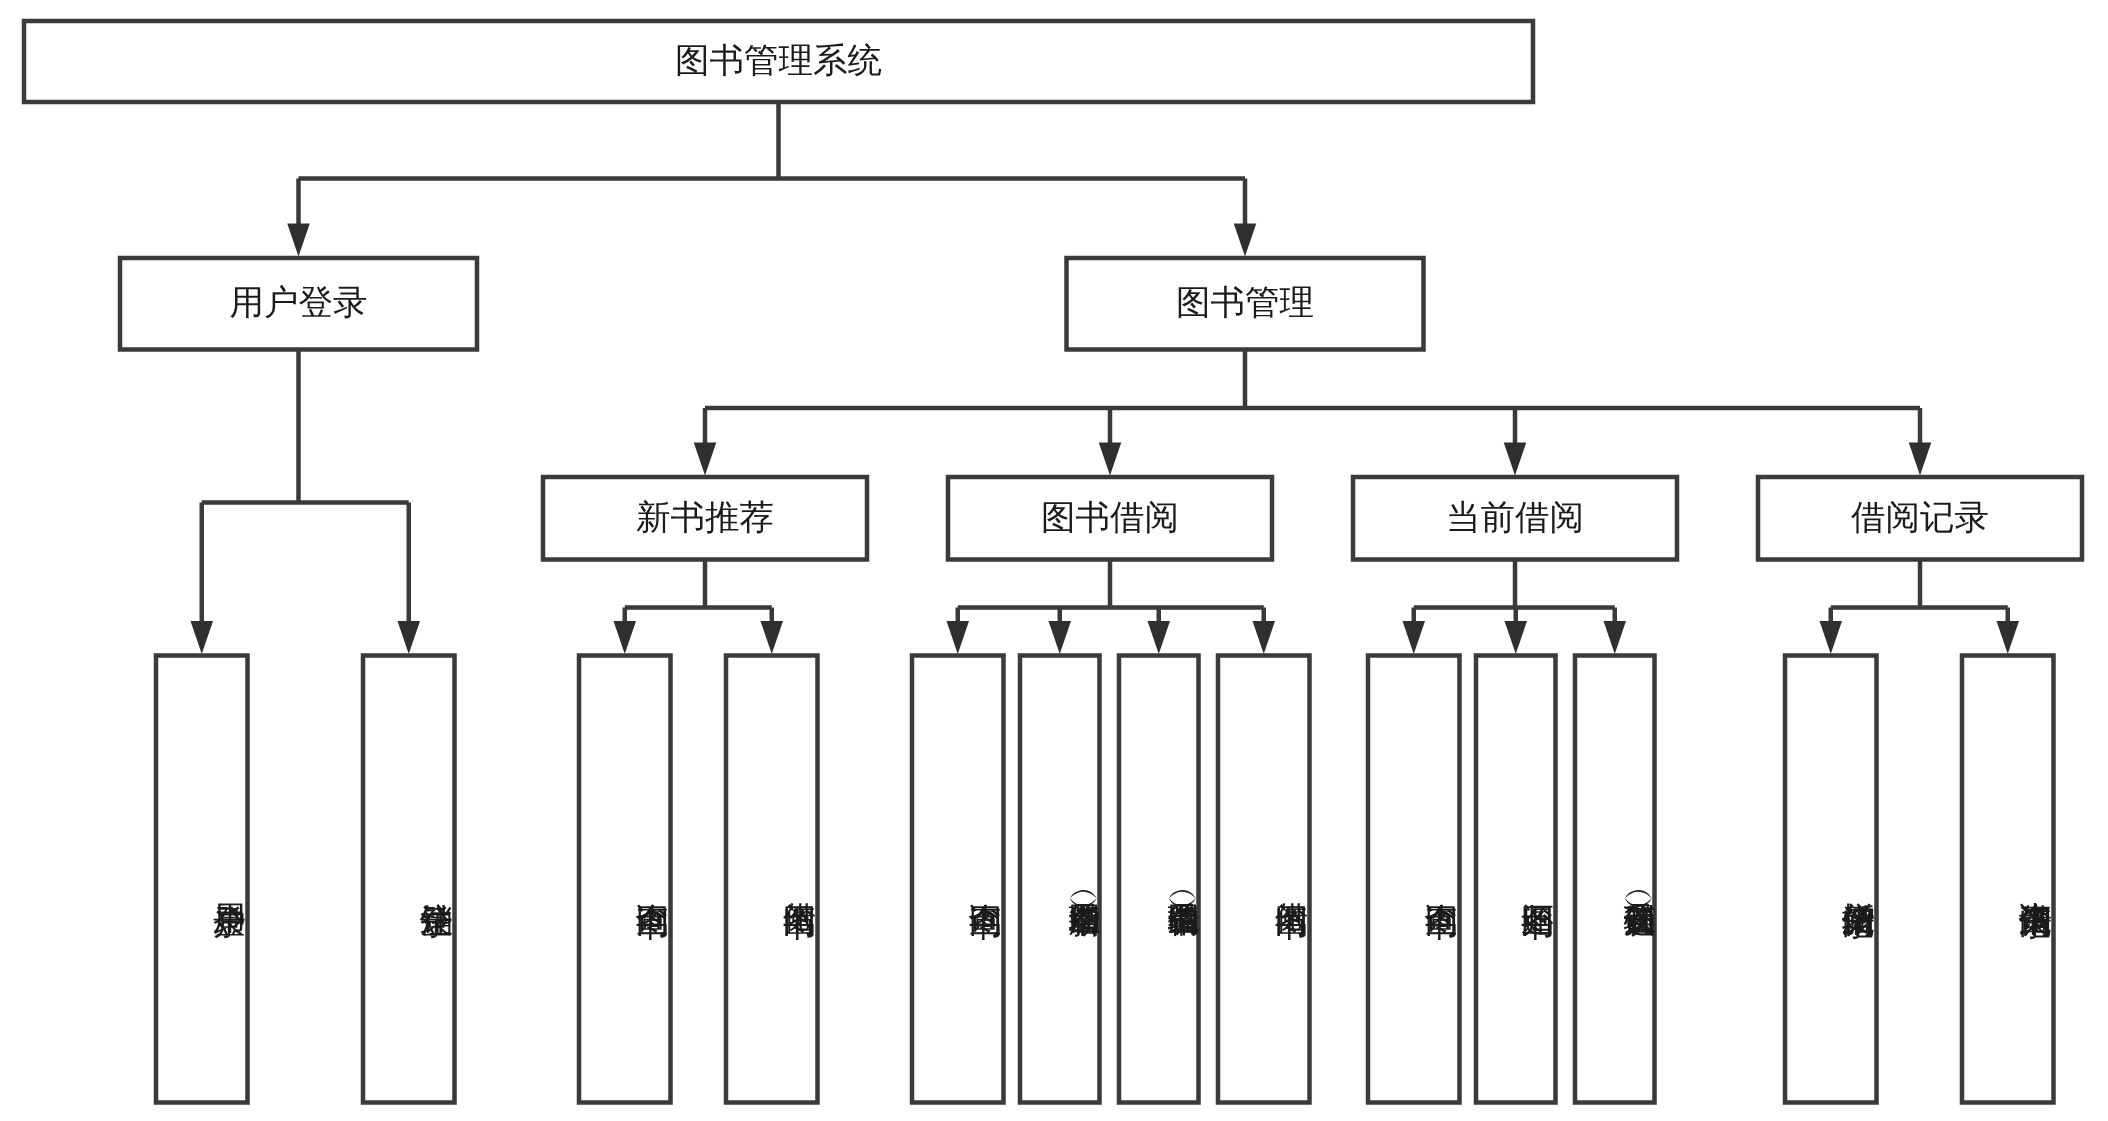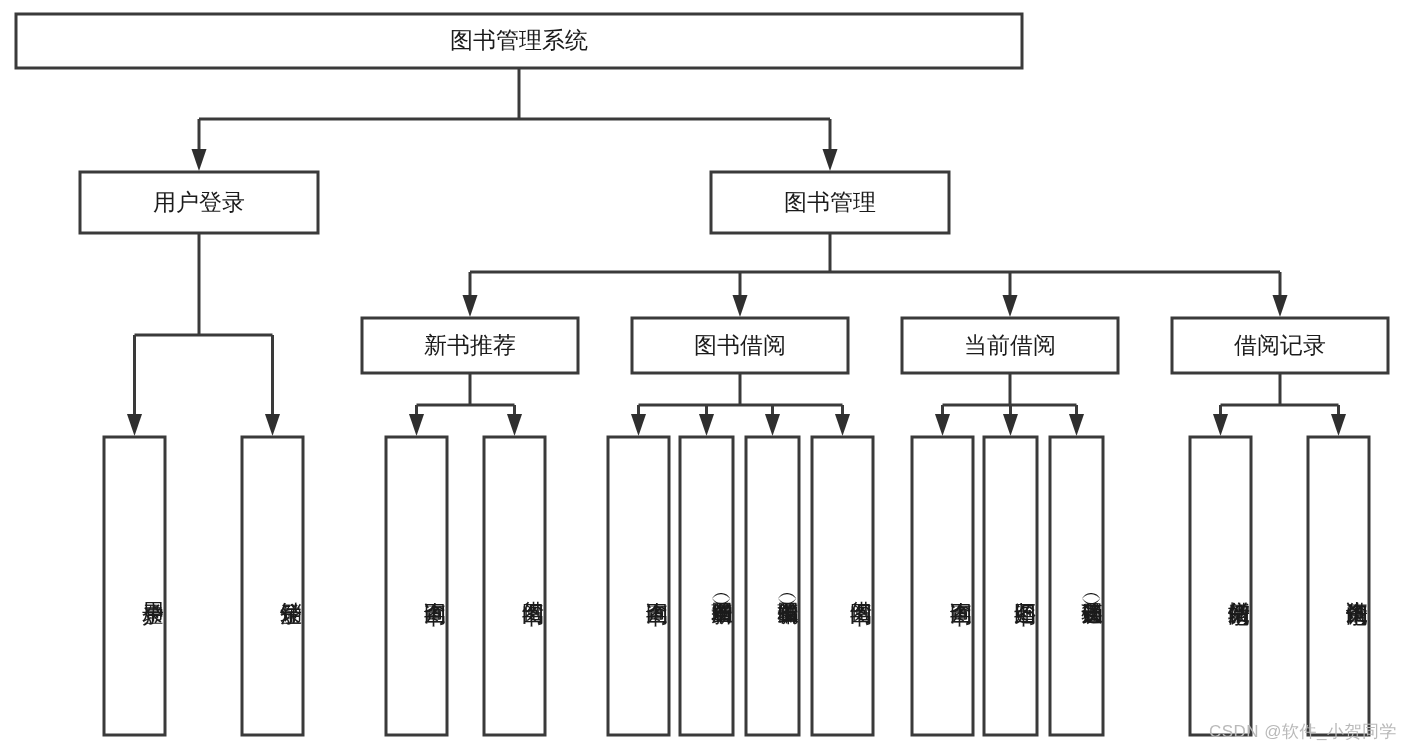--- a/index.html
+++ b/index.html
@@ -171,14 +171,13 @@
       <div class="node-label-v" style="left: 608px; top: 441px; width: 61px; height: 290px;">查询图书</div>
       <div class="node-label-v" style="left: 680px; top: 441px; width: 53px; height: 290px; font-size: 21px; letter-spacing: 0px;">新增图书（管理员）</div>
       <div class="node-label-v" style="left: 746px; top: 441px; width: 53px; height: 290px; font-size: 21px; letter-spacing: 0px;">编辑图书（管理员）</div>
       <div class="node-label-v" style="left: 812px; top: 441px; width: 61px; height: 290px;">借阅图书</div>
       <div class="node-label-v" style="left: 912px; top: 441px; width: 61px; height: 290px;">查询图书</div>
       <div class="node-label-v" style="left: 984px; top: 441px; width: 53px; height: 290px;">归还图书</div>
       <div class="node-label-v" style="left: 1050px; top: 441px; width: 53px; height: 290px; font-size: 21px; letter-spacing: 0px;">确认归还（管理员）</div>
       <div class="node-label-v" style="left: 1190px; top: 441px; width: 61px; height: 290px;">新增借阅记录</div>
       <div class="node-label-v" style="left: 1308px; top: 441px; width: 61px; height: 290px;">查询借阅记录</div>
     </div>
-  <div class="watermark">CSDN @软件_小贺同学</div>
 </div>
 
 </body></html>

